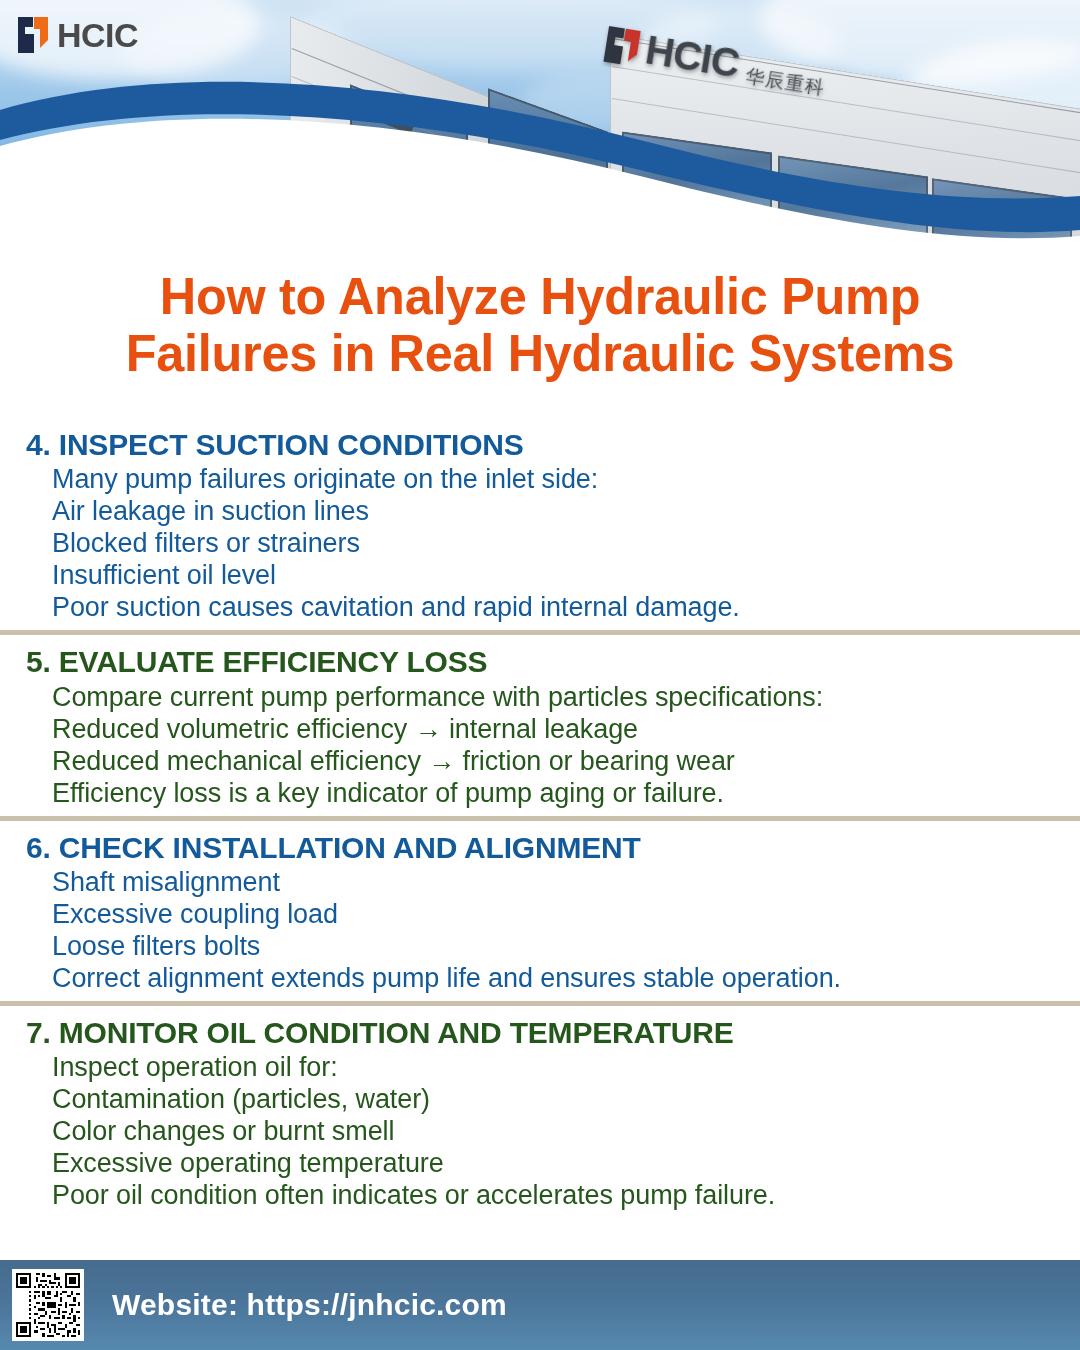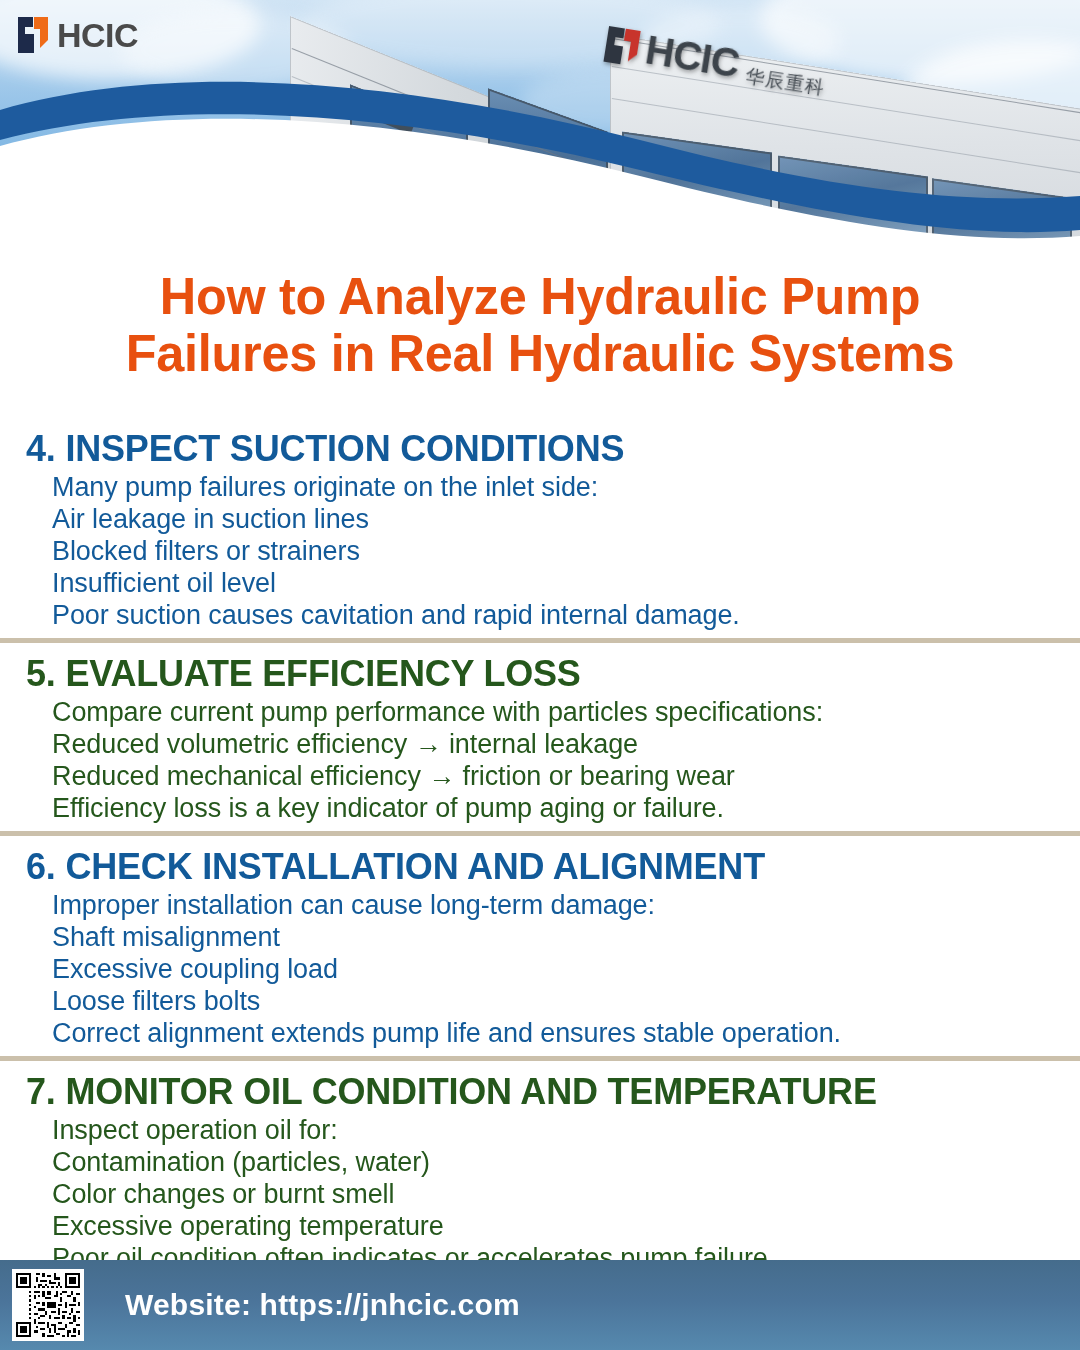--- a/index.html
+++ b/index.html
@@ -125,21 +125,21 @@
     line-height:1.09;
     letter-spacing:-0.3px;
     font-family:"Liberation Sans", sans-serif;
     transform:scaleX(0.97);
   }
 
   
   .sections { position:absolute; left:0; top:418px; width:1080px; }
   .section { padding:8px 26px 6px 26px; }
   .sec-head {
-    font-size:36px; font-weight:bold; line-height:1.28;
+    font-size:30px; font-weight:bold; line-height:1.28;
     letter-spacing:-0.2px;
   }
   .sec-line {
     font-size:27px; line-height:1.185;
     letter-spacing:-0.1px;
     margin-left:26px;
   }
   .divider {
     width:100%; height:5px; background:#cbc0ab;
   }
@@ -154,21 +154,21 @@
     display:flex; align-items:center;
   }
   .qr-box {
     width:72px; height:72px; margin-left:12px;
     background:#ffffff; padding:4px;
     display:flex; align-items:center; justify-content:center;
     flex:0 0 auto;
   }
   .qr { width:64px; height:64px; display:block; }
   .footer-text {
-    margin-left:41px;
+    margin-left:28px;
     color:#ffffff; font-size:30px; font-weight:bold;
     letter-spacing:0.2px;
     font-family:"Liberation Sans", sans-serif;
   }
 </style>
 </head>
 <body>
 
 <div class="page">
 
@@ -249,21 +249,20 @@
       <div class="section">
         <div class="sec-head green">5. EVALUATE EFFICIENCY LOSS</div>
         <div class="sec-line green">Compare current pump performance with particles specifications:</div>
         <div class="sec-line green">Reduced volumetric efficiency → internal leakage</div>
         <div class="sec-line green">Reduced mechanical efficiency → friction or bearing wear</div>
         <div class="sec-line green">Efficiency loss is a key indicator of pump aging or failure.</div>
       </div>
       <div class="divider"></div>
       <div class="section">
         <div class="sec-head blue">6. CHECK INSTALLATION AND ALIGNMENT</div>
-        <div class="sec-line blue">Improper installation can cause long-term damage:</div>
         <div class="sec-line blue">Shaft misalignment</div>
         <div class="sec-line blue">Excessive coupling load</div>
         <div class="sec-line blue">Loose filters bolts</div>
         <div class="sec-line blue">Correct alignment extends pump life and ensures stable operation.</div>
       </div>
       <div class="divider"></div>
       <div class="section">
         <div class="sec-head green">7. MONITOR OIL CONDITION AND TEMPERATURE</div>
         <div class="sec-line green">Inspect operation oil for:</div>
         <div class="sec-line green">Contamination (particles, water)</div>

